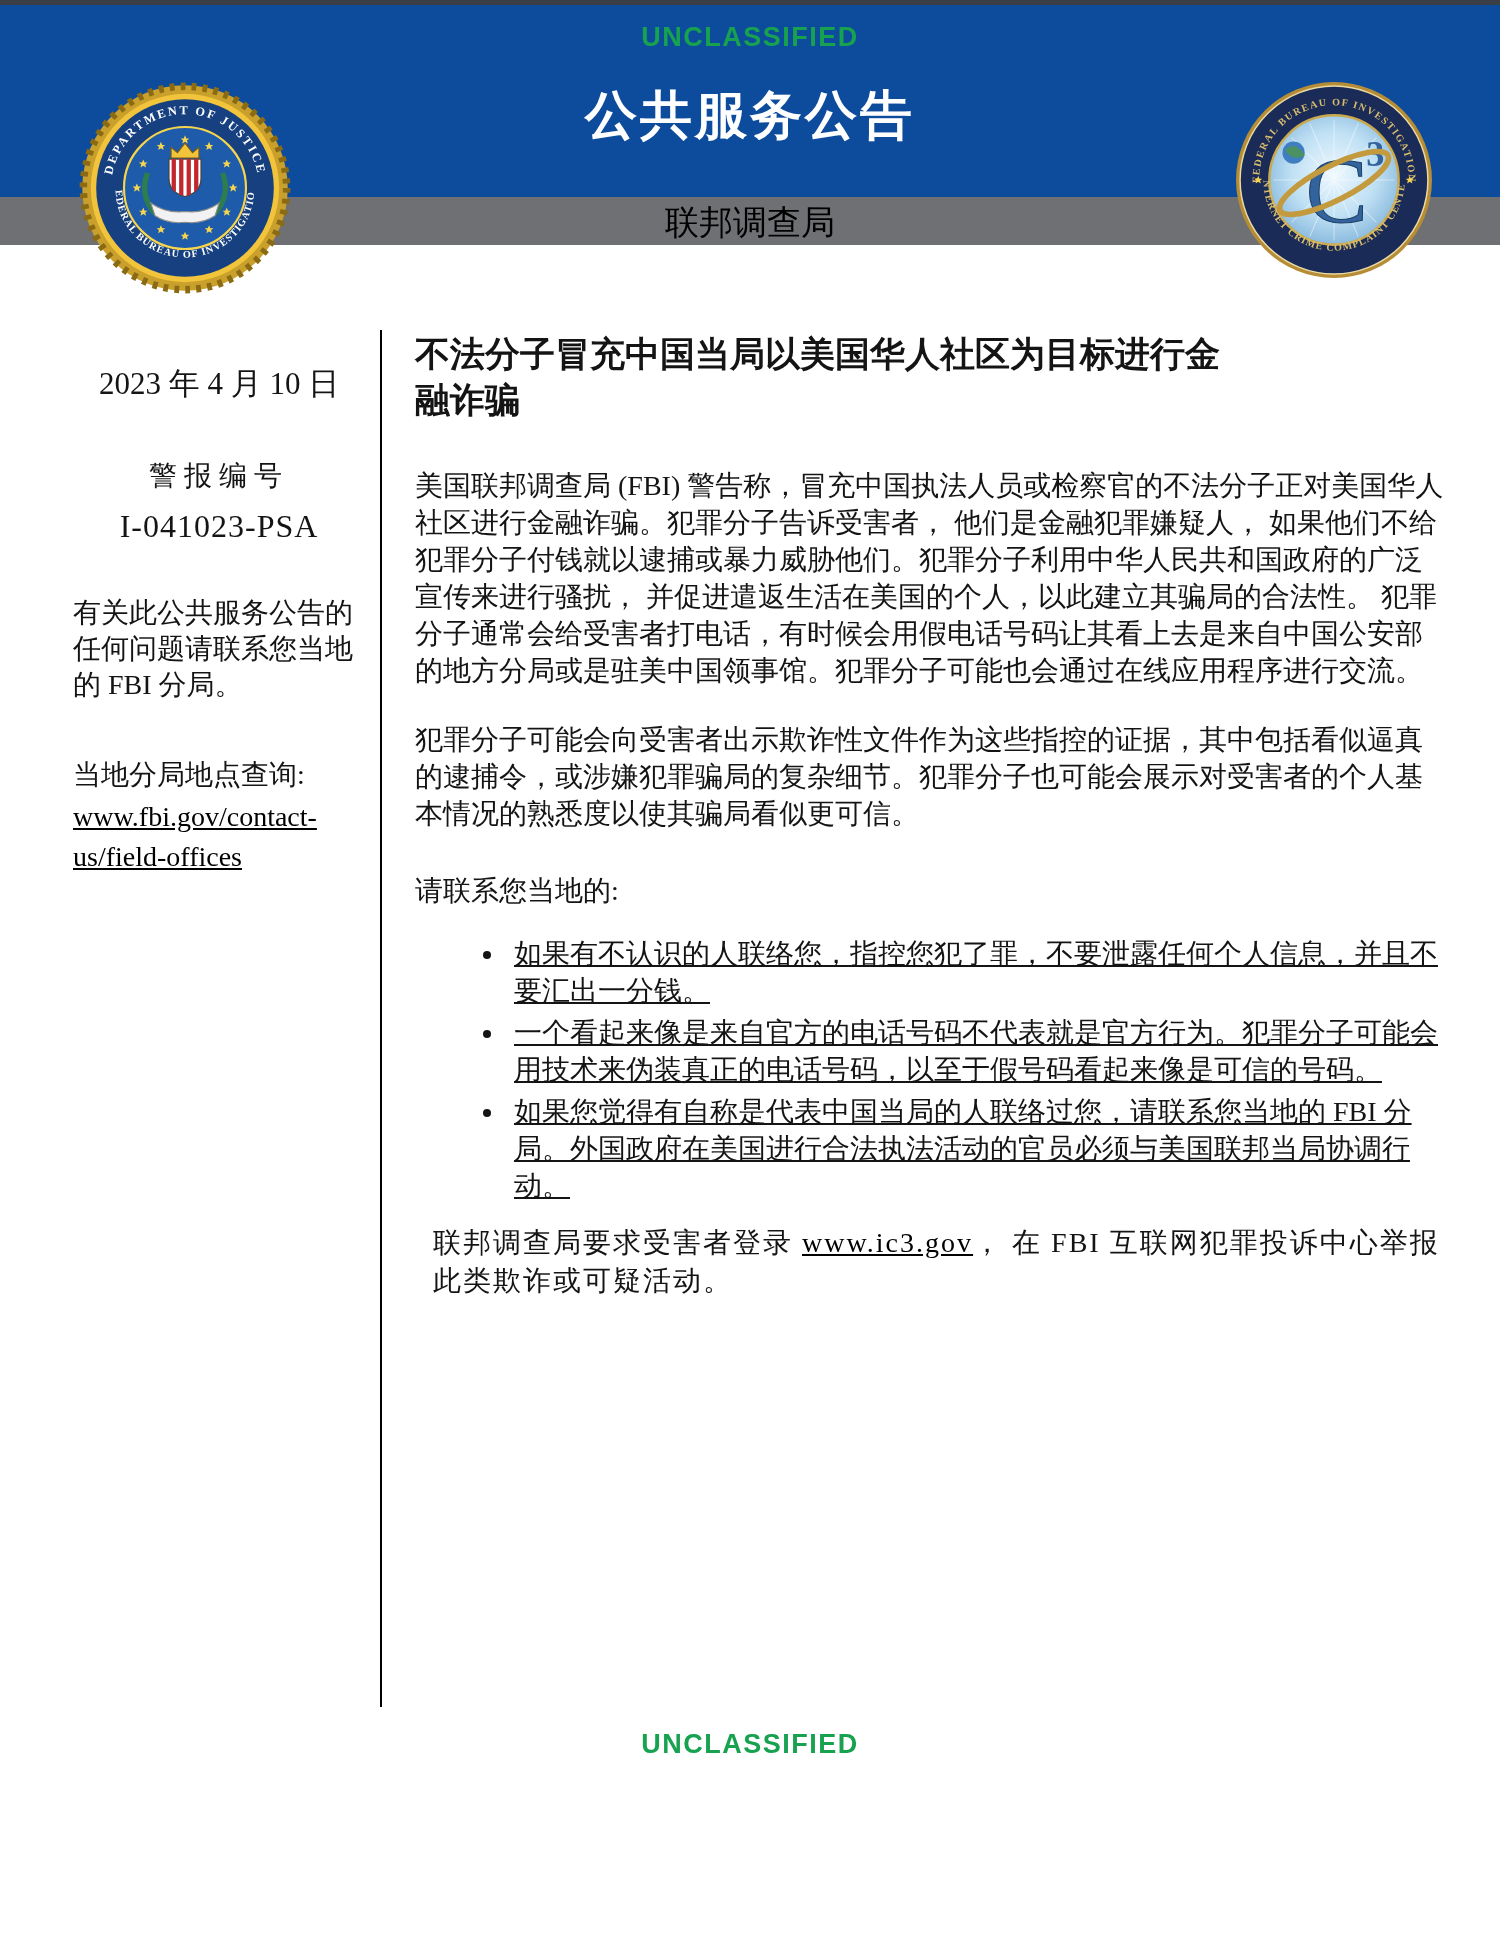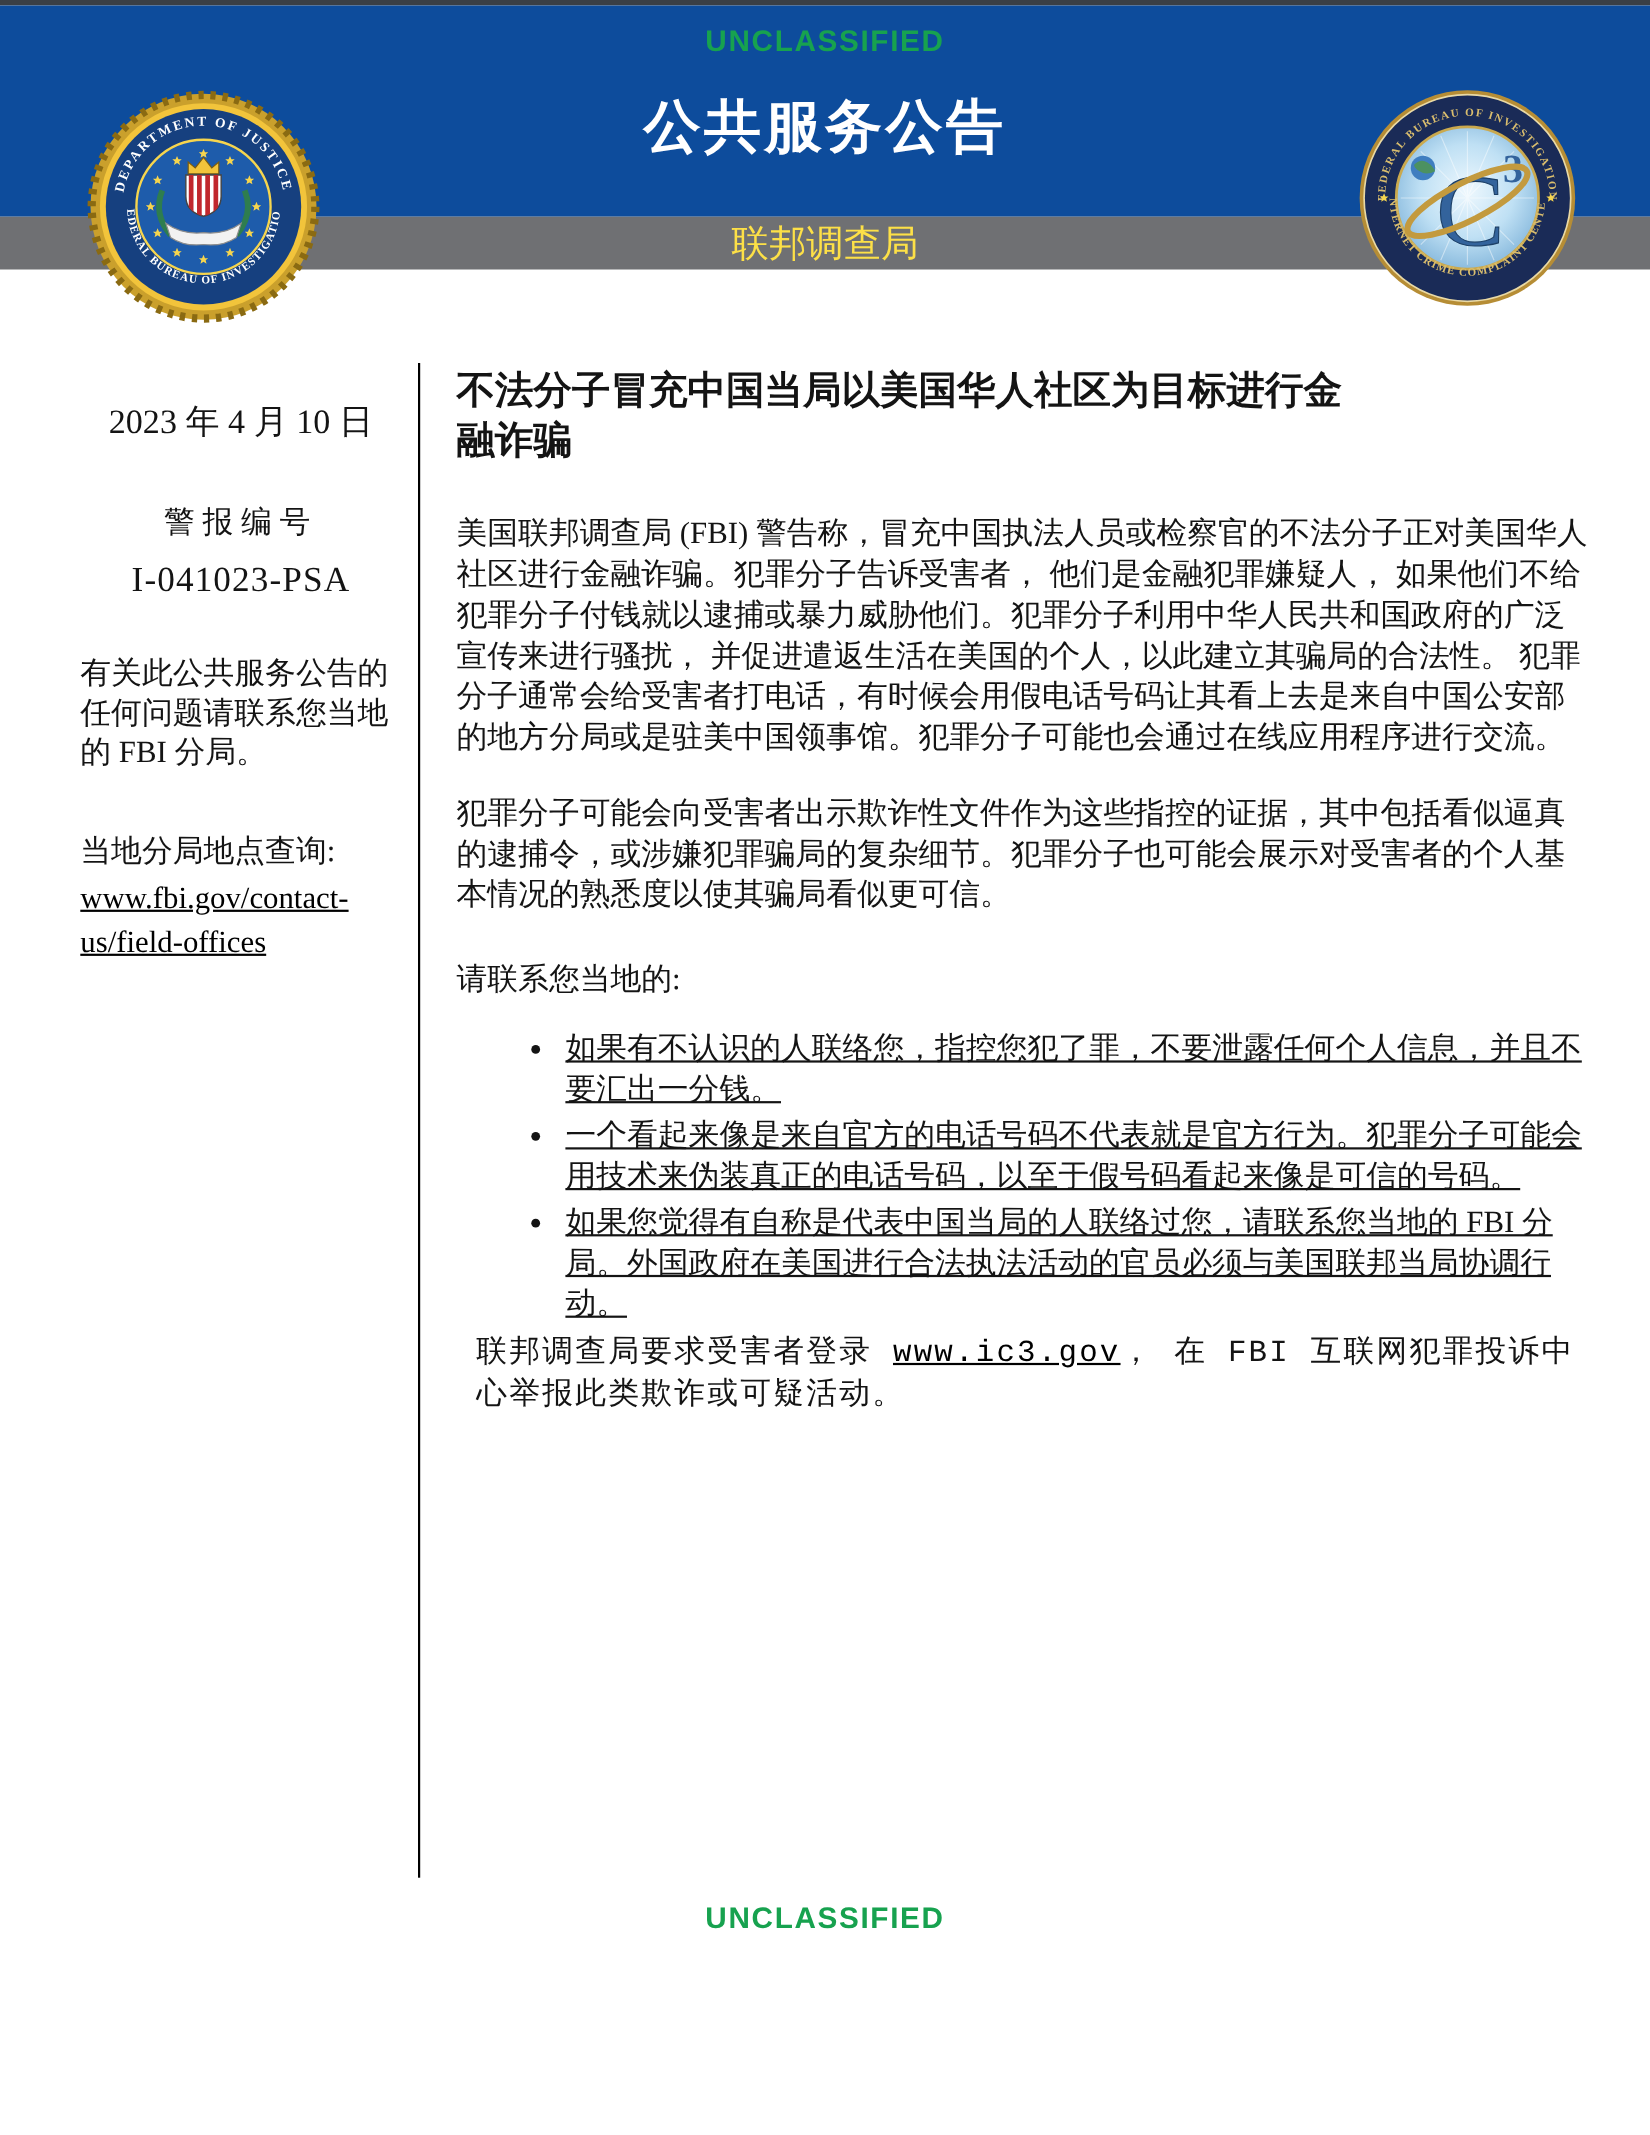--- a/index.html
+++ b/index.html
@@ -16,21 +16,21 @@
     margin:0; padding-top:17px;
     font-family:"Liberation Sans","DejaVu Sans",sans-serif;
     font-weight:bold; font-size:27px; letter-spacing:1.5px; color:#17a24f;
   }
   .psa-title {
     margin:0; padding-top:28px; color:#ffffff;
     font-family:"Liberation Sans","DejaVu Sans",sans-serif;
     font-size:52px; font-weight:bold; letter-spacing:3px;
   }
   .gray-band {
-    background:#6f7073; height:48px; color:#fde047; text-align:center;
+    background:#6f7073; height:48px; color:#000000; text-align:center;
     font-family:"Liberation Sans","DejaVu Sans",sans-serif;
     font-size:34px; line-height:50px;
   }
   .seal { position:absolute; }
   .seal-fbi { left:78px; top:76px; }
   .seal-ic3 { left:1233px; top:74px; }
 
   
   .main { display:flex; margin:85px 55px 0 55px;justify-content:space-between; }
   .side-col { width:325px; box-sizing:border-box; padding:33px 15px 0 18px; flex:none; }
@@ -47,21 +47,21 @@
   .field-link { display:inline-block; margin-top:4px; font-size:28px; line-height:40px; }
   a { color:#000000; text-decoration:underline; }
 
   
   .article-title { margin:2px 0 0; font-size:35px; line-height:46px; font-weight:bold; max-width:818px; }
   .p1 { margin:43px 0 0; }
   .p2 { margin:32px 0 0; }
   .tips-heading { margin:40px 0 0; }
   .tips-list { margin:26px 0 0; padding-left:91px; }
   .tips-list li { padding-left:8px; margin-bottom:5px;text-decoration:underline; }
-  .closing { margin:8px 0 0 18px; letter-spacing:2px; line-height:38px;font-family:Liberation Mono, monospace; }
+  .closing { margin:20px 0 0 18px; letter-spacing:2px; line-height:38px; }
 
   
   .classification-bottom {
     margin-top:22px; text-align:center;
     font-family:"Liberation Sans","DejaVu Sans",sans-serif;
     font-weight:bold; font-size:27px; letter-spacing:1.5px; color:#17a24f;
   }
 </style>
 </head>
 <body>

